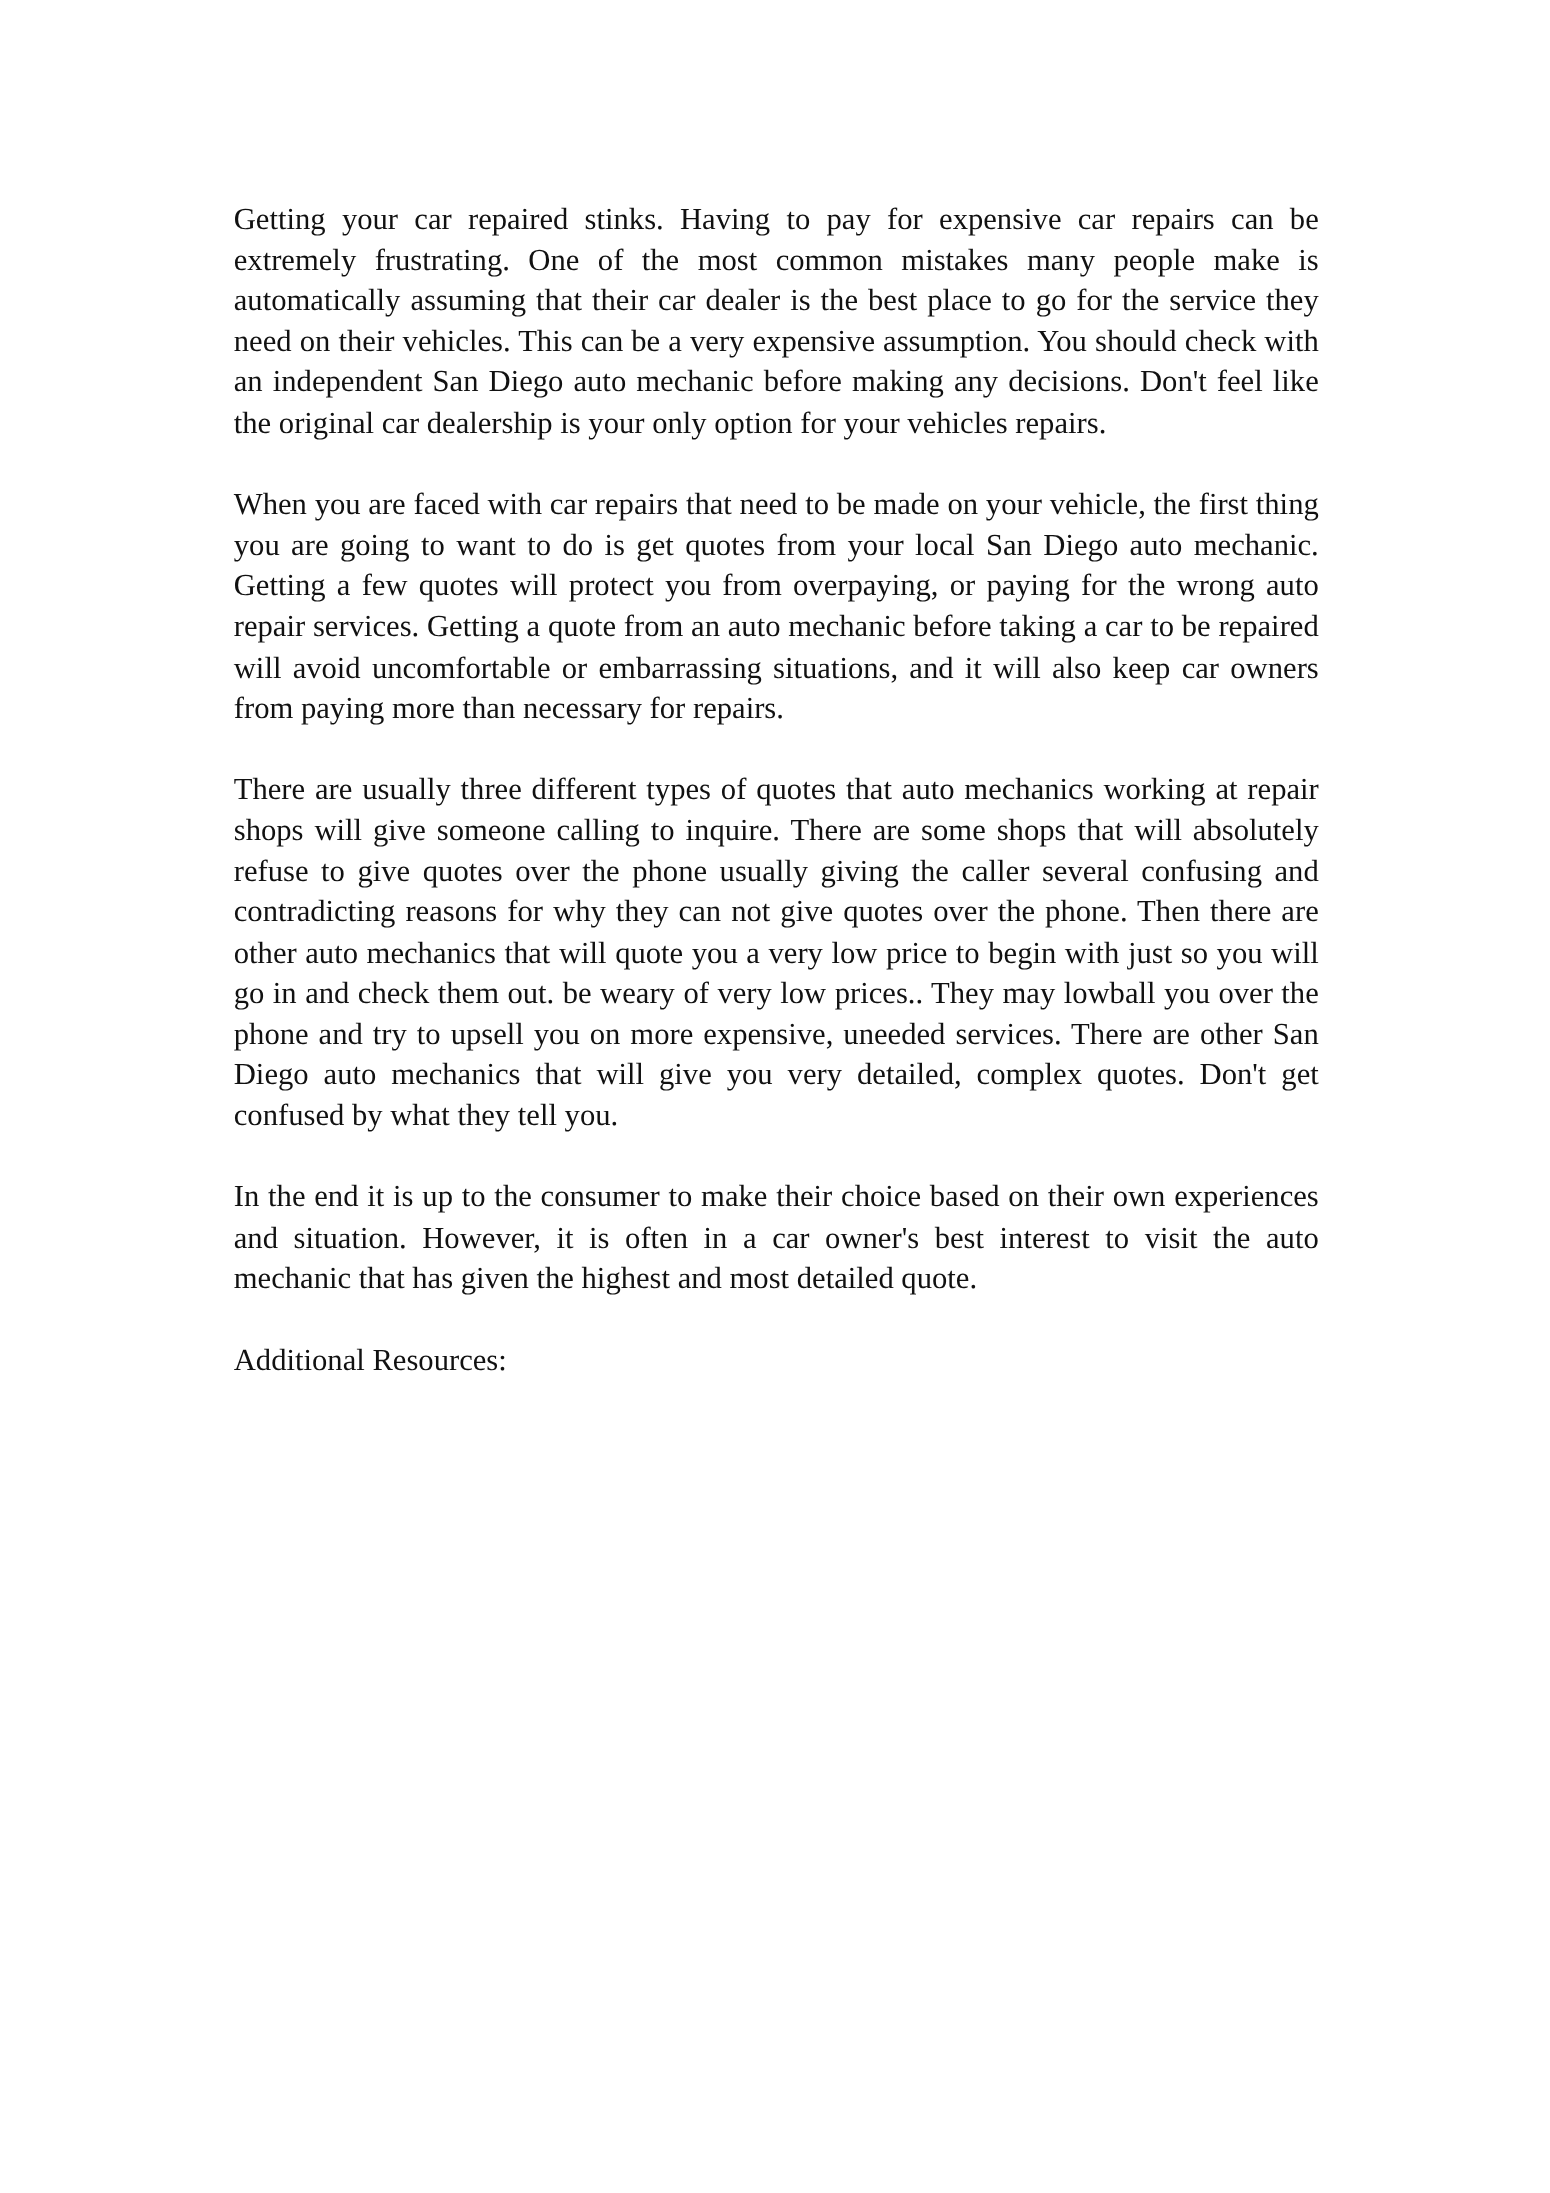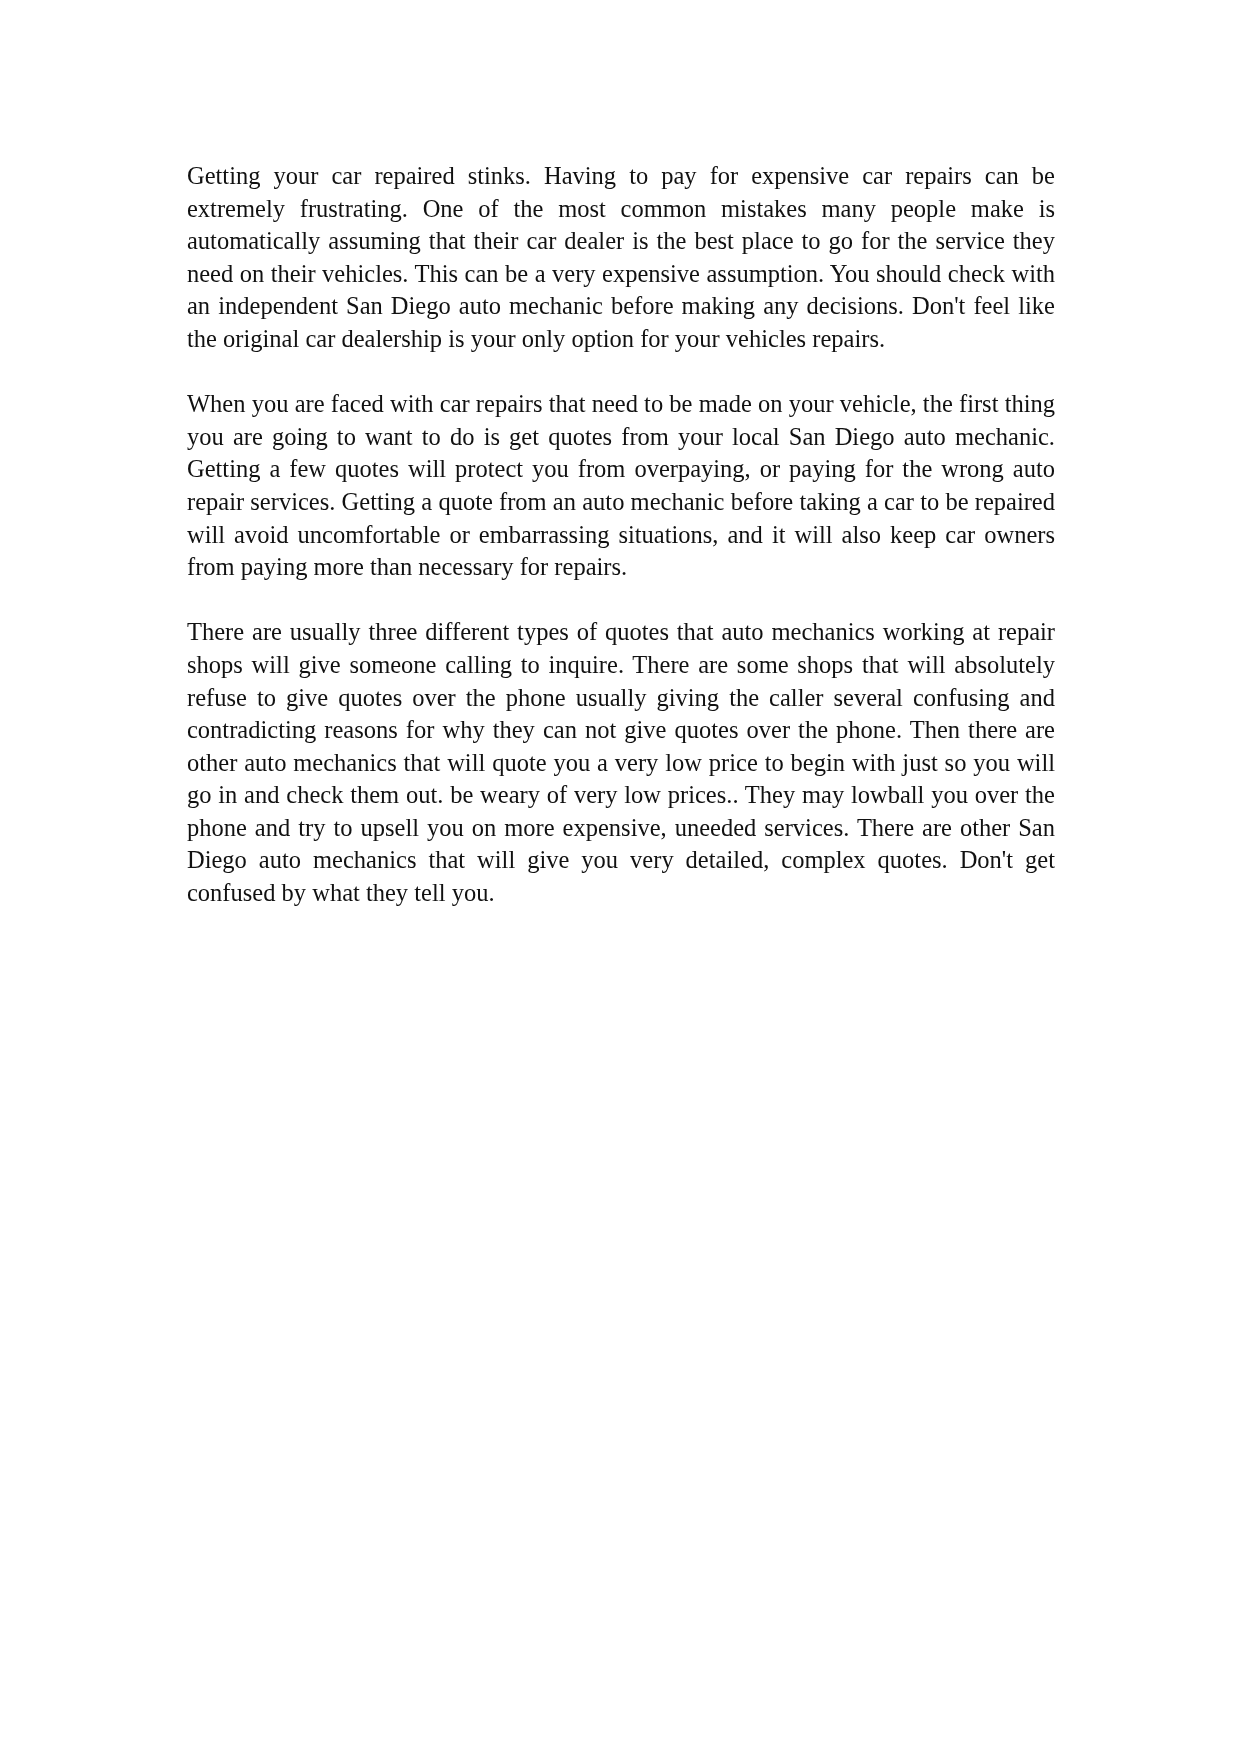--- a/index.html
+++ b/index.html
@@ -45,13 +45,15 @@
       text-decoration: none;
     }
   </style>
 </head>
 <body>
 
 <div class="page">
   <p class="para">Getting your car repaired stinks. Having to pay for expensive car repairs can be extremely frustrating. One of the most common mistakes many people make is automatically assuming that their car dealer is the best place to go for the service they need on their vehicles. This can be a very expensive assumption. You should check with an independent San Diego auto mechanic before making any decisions. Don't feel like the original car dealership is your only option for your vehicles repairs.</p>
   <p class="para">When you are faced with car repairs that need to be made on your vehicle, the first thing you are going to want to do is get quotes from your local San Diego auto mechanic. Getting a few quotes will protect you from overpaying, or paying for the wrong auto repair services. Getting a quote from an auto mechanic before taking a car to be repaired will avoid uncomfortable or embarrassing situations, and it will also keep car owners from paying more than necessary for repairs.</p>
   <p class="para">There are usually three different types of quotes that auto mechanics working at repair shops will give someone calling to inquire. There are some shops that will absolutely refuse to give quotes over the phone usually giving the caller several confusing and contradicting reasons for why they can not give quotes over the phone. Then there are other auto mechanics that will quote you a very low price to begin with just so you will go in and check them out. be weary of very low prices.. They may lowball you over the phone and try to upsell you on more expensive, uneeded services. There are other San Diego auto mechanics that will give you very detailed, complex quotes. Don't get confused by what they tell you.</p>
+  <p class="para">In the end it is up to the consumer to make their choice based on their own experiences and situation. However, it is often in a car owner's best interest to visit the auto mechanic that has given the highest and most detailed quote.</p>
+  <p class="heading">Additional Resources:</p>
 </div>
 
 </body></html>

